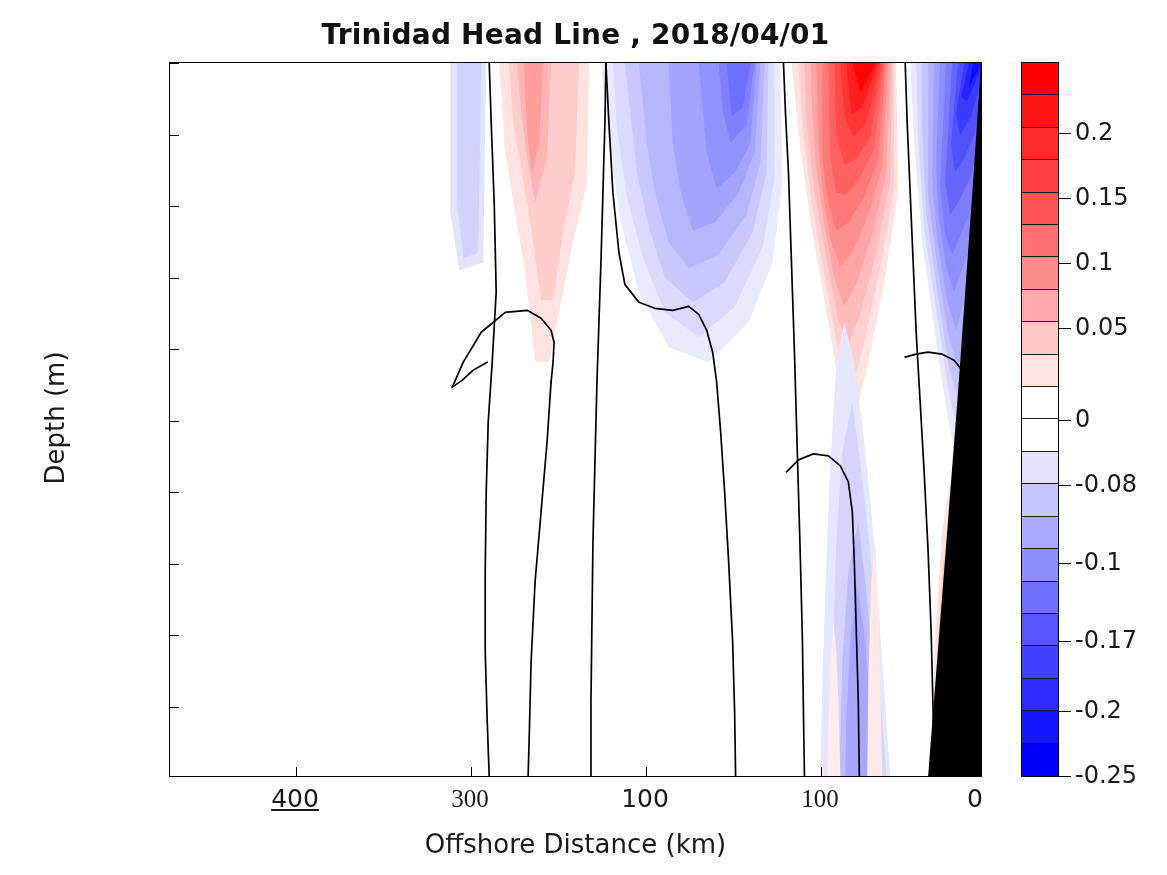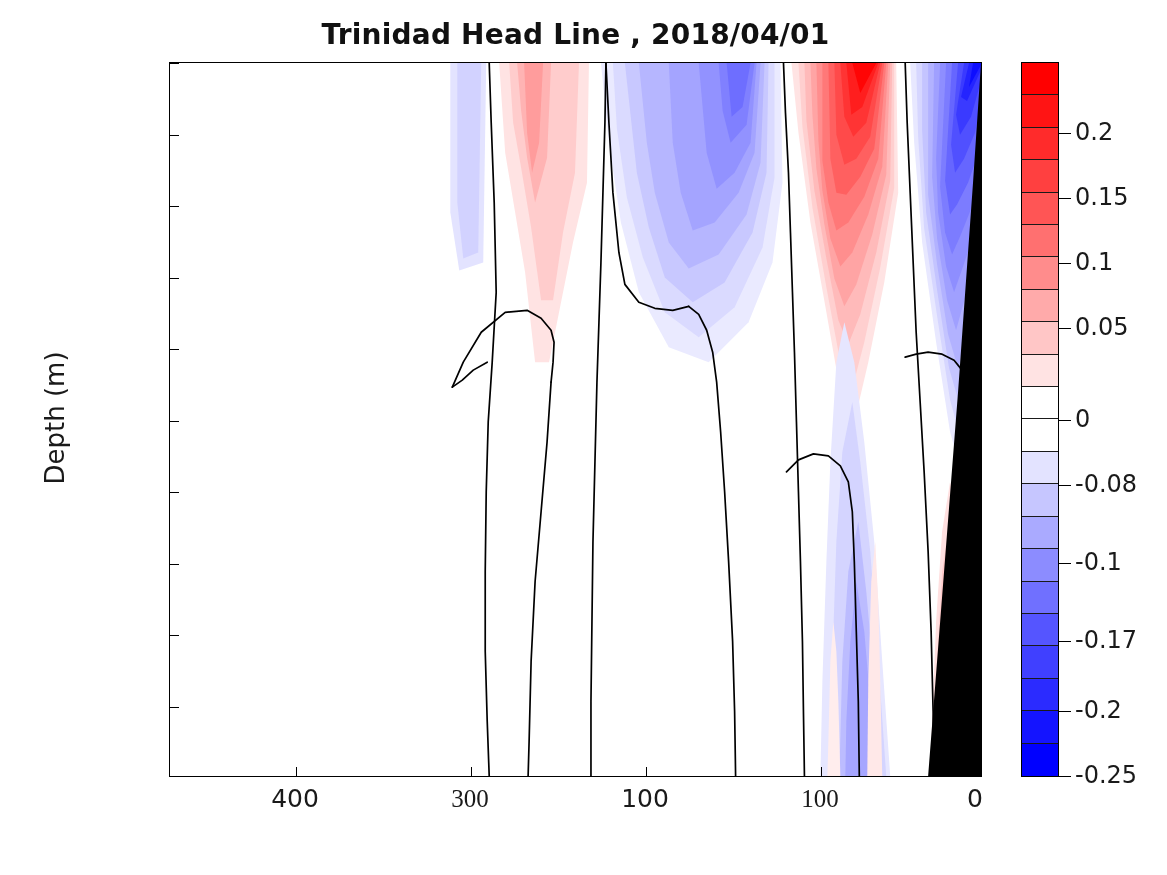--- a/index.html
+++ b/index.html
@@ -218,26 +218,27 @@
     <div class="ytick-in" style="top:572px;"></div>
     <div class="ytick-in" style="top:643.5px;"></div>
 
     <div class="xtick-in" style="left:126px;"></div>
     <div class="xtick-in" style="left:301px;"></div>
     <div class="xtick-in" style="left:476px;"></div>
     <div class="xtick-in" style="left:651px;"></div>
     <div class="xtick-in" style="left:806px;"></div>
   </div>
 
-  <div class="xlab" style="left:208px;">400</div>
+  <div class="xlab" style="left:208px;text-decoration:underline;">400</div>
   <div class="xlab" style="left:383px;font-family:Liberation Serif, serif;">300</div>
   <div class="xlab" style="left:558px;">100</div>
   <div class="xlab" style="left:733px;font-family:Liberation Serif, serif;">100</div>
   <div class="xlab" style="left:888px;">0</div>
 
+  <div id="xtitle">Offshore Distance (km)</div>
   <div id="ytitle">Depth (m)</div>
 
   <div id="cbar">
       <div class="cband" style="background: rgb(255, 0, 0); height: 4.54545%;"></div>
       <div class="cband" style="background: rgb(255, 20, 20); height: 4.54545%;"></div>
       <div class="cband" style="background: rgb(255, 43, 43); height: 4.54545%;"></div>
       <div class="cband" style="background: rgb(255, 64, 64); height: 4.54545%;"></div>
       <div class="cband" style="background: rgb(255, 85, 85); height: 4.54545%;"></div>
       <div class="cband" style="background: rgb(255, 112, 112); height: 4.54545%;"></div>
       <div class="cband" style="background: rgb(255, 140, 140); height: 4.54545%;"></div>

